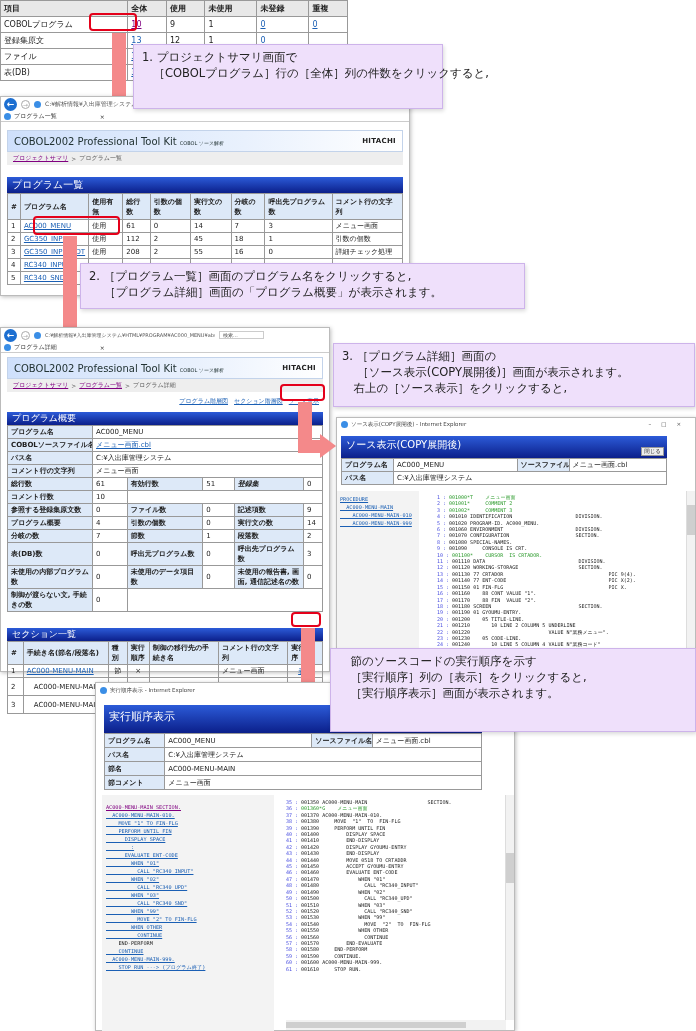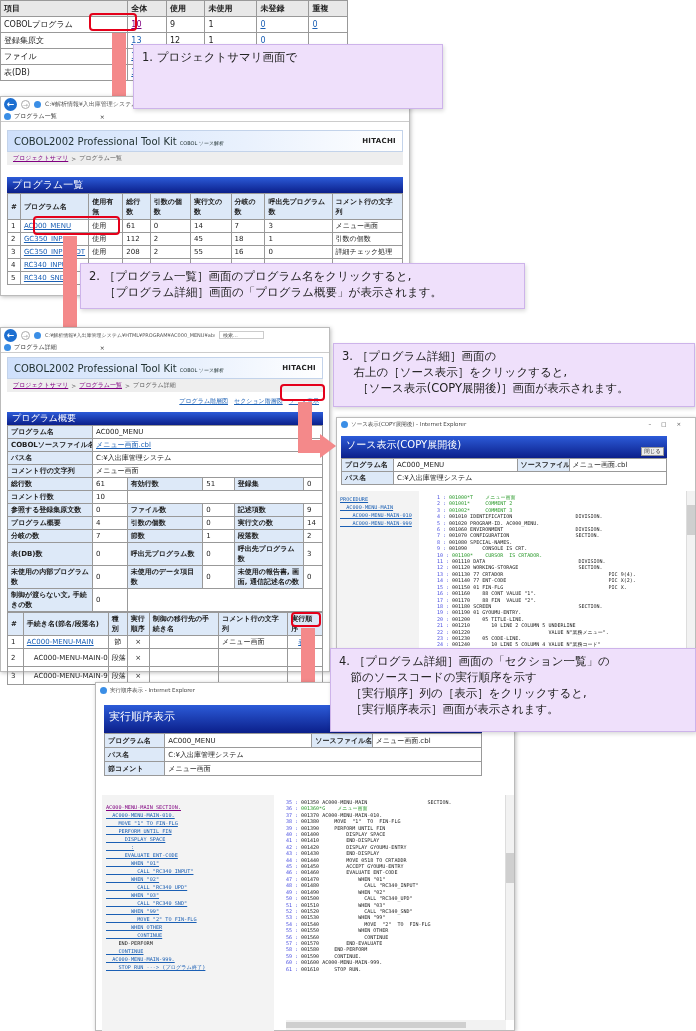--- a/index.html
+++ b/index.html
@@ -252,21 +252,21 @@
             <td class="hd">コメント行の文字列</td>
             <td colspan="5">メニュー画面</td>
           </tr>
         </tbody>
       <tbody id="ov-grid">
           <tr>
             <td class="hd" style="white-space: normal;">総行数</td>
             <td>61</td>
             <td class="hd" style="white-space: normal;">有効行数</td>
             <td>51</td>
-            <td class="hd" style="white-space: normal;">登録集</td>
+            <td class="hd" style="white-space: normal; font-style: italic;">登録集</td>
             <td>0</td>
           </tr>
           <tr>
             <td class="hd" style="white-space: normal;">コメント行数</td>
             <td>10</td>
             <td colspan="4"></td>
           </tr>
           <tr>
             <td class="hd" style="white-space: normal;">参照する登録集原文数</td>
             <td>0</td>
@@ -307,20 +307,21 @@
             <td class="hd" style="white-space: normal;">未使用の報告書, 画面, 通信記述名の数</td>
             <td>0</td>
           </tr>
           <tr>
             <td class="hd" style="white-space: normal;">制御が渡らない文, 手続きの数</td>
             <td>0</td>
             <td colspan="4"></td>
           </tr>
         </tbody>
     </table>
+    <div class="sectbar" style="height:13px;font-size:9px;margin-top:16px">セクション一覧</div>
     <table style="width:100%;table-layout:fixed">
       <colgroup>
           <col style="width:5%">
           <col style="width:27%">
           <col style="width:6%">
           <col style="width:7%">
           <col style="width:22%">
           <col style="width:22%">
           <col style="width:11%">
         </colgroup>
@@ -437,48 +438,52 @@
             <td class="hd" style="height:14px">プログラム名</td>
             <td>AC000_MENU</td>
             <td class="hd">ソースファイル名</td>
             <td>メニュー画面.cbl</td>
           </tr>
       <tr>
             <td class="hd" style="height:14px">パス名</td>
             <td colspan="3">C:¥入出庫管理システム</td>
           </tr>
       <tr>
+            <td class="hd" style="height:14px">節名</td>
+            <td colspan="3">AC000-MENU-MAIN</td>
+          </tr>
+      <tr>
             <td class="hd" style="height:14px">節コメント</td>
             <td colspan="3">メニュー画面</td>
           </tr>
     </tbody>
       </table>
   </div>
   <div style="position:absolute;left:6px;top:112px;width:172px;height:237px;background:#f3f3f3;padding:8px 4px">
     <div class="tree" id="exec-tree"><div class="vis">AC000-MENU-MAIN SECTION.</div><div class="lnk">  AC000-MENU-MAIN-010.</div><div class="lnk">    MOVE "1" TO FIN-FLG</div><div class="lnk">    PERFORM UNTIL FIN</div><div class="lnk">      DISPLAY SPACE</div><div class="lnk">        :</div><div class="lnk">      EVALUATE ENT-CODE</div><div class="lnk">        WHEN "01"</div><div class="lnk">          CALL "RC340 INPUT"</div><div class="lnk">        WHEN "02"</div><div class="lnk">          CALL "RC340 UPD"</div><div class="lnk">        WHEN "03"</div><div class="lnk">          CALL "RC340 SND"</div><div class="lnk">        WHEN "99"</div><div class="lnk">          MOVE "2" TO FIN-FLG</div><div class="lnk">        WHEN OTHER</div><div class="lnk">          CONTINUE</div><div class="">    END-PERFORM</div><div class="lnk">    CONTINUE</div><div class="lnk">  AC000-MENU-MAIN-999.</div><div class="lnk">    STOP RUN ---&gt; (プログラム終了)</div></div>
   </div>
   <div class="code" id="exec-code" style="position:absolute;left:190px;top:116px;width:210px;height:220px;overflow:hidden"><div><span class="ln">35</span><span class="ln"> : </span><span>001350 AC000-MENU-MAIN                    SECTION.</span></div><div><span class="ln">36</span><span class="ln"> : </span><span class="gr">001360*G    メニュー画面</span></div><div><span class="ln">37</span><span class="ln"> : </span><span>001370 AC000-MENU-MAIN-010.</span></div><div><span class="ln">38</span><span class="ln"> : </span><span>001380     MOVE  "1"  TO  FIN-FLG</span></div><div><span class="ln">39</span><span class="ln"> : </span><span>001390     PERFORM UNTIL FIN</span></div><div><span class="ln">40</span><span class="ln"> : </span><span>001400         DISPLAY SPACE</span></div><div><span class="ln">41</span><span class="ln"> : </span><span>001410         END-DISPLAY</span></div><div><span class="ln">42</span><span class="ln"> : </span><span>001420         DISPLAY GYOUMU-ENTRY</span></div><div><span class="ln">43</span><span class="ln"> : </span><span>001430         END-DISPLAY</span></div><div><span class="ln">44</span><span class="ln"> : </span><span>001440         MOVE 0518 TO CRTADDR</span></div><div><span class="ln">45</span><span class="ln"> : </span><span>001450         ACCEPT GYOUMU-ENTRY</span></div><div><span class="ln">46</span><span class="ln"> : </span><span>001460         EVALUATE ENT-CODE</span></div><div><span class="ln">47</span><span class="ln"> : </span><span>001470             WHEN "01"</span></div><div><span class="ln">48</span><span class="ln"> : </span><span>001480               CALL "RC340_INPUT"</span></div><div><span class="ln">49</span><span class="ln"> : </span><span>001490             WHEN "02"</span></div><div><span class="ln">50</span><span class="ln"> : </span><span>001500               CALL "RC340_UPD"</span></div><div><span class="ln">51</span><span class="ln"> : </span><span>001510             WHEN "03"</span></div><div><span class="ln">52</span><span class="ln"> : </span><span>001520               CALL "RC340_SND"</span></div><div><span class="ln">53</span><span class="ln"> : </span><span>001530             WHEN "99"</span></div><div><span class="ln">54</span><span class="ln"> : </span><span>001540               MOVE  "2"  TO  FIN-FLG</span></div><div><span class="ln">55</span><span class="ln"> : </span><span>001550             WHEN OTHER</span></div><div><span class="ln">56</span><span class="ln"> : </span><span>001560               CONTINUE</span></div><div><span class="ln">57</span><span class="ln"> : </span><span>001570         END-EVALUATE</span></div><div><span class="ln">58</span><span class="ln"> : </span><span>001580     END-PERFORM</span></div><div><span class="ln">59</span><span class="ln"> : </span><span>001590     CONTINUE.</span></div><div><span class="ln">60</span><span class="ln"> : </span><span>001600 AC000-MENU-MAIN-999.</span></div><div><span class="ln">61</span><span class="ln"> : </span><span>001610     STOP RUN.</span></div></div>
   <div class="abs scroll-v" style="right:0;top:112px;width:9px;height:225px">
     <div class="thumb" style="margin-top:58px;height:30px"></div>
   </div>
   <div class="abs" style="left:190px;bottom:0;width:220px;height:10px;background:#f2f2f2">
     <div class="thumb" style="width:180px;height:6px;margin-top:2px"></div>
   </div>
 </div>
 
 <div class="abs callout" style="left:133px;top:44px;width:310px;height:65px">
   <div>1. プロジェクトサマリ画面で</div>
+  <div>　［COBOLプログラム］行の［全体］列の件数をクリックすると,</div>
 </div>
 <div class="abs callout" style="left:80px;top:263px;width:445px;height:46px">
   <div>2. ［プログラム一覧］画面のプログラム名をクリックすると,</div>
   <div>　 ［プログラム詳細］画面の「プログラム概要」が表示されます。</div>
 </div>
 <div class="abs callout" style="left:333px;top:343px;width:362px;height:64px">
   <div>3. ［プログラム詳細］画面の</div>
+  <div>　 ［ソース表示(COPY展開後)］画面が表示されます。</div>
   <div>　右上の［ソース表示］をクリックすると,</div>
-  <div>　 ［ソース表示(COPY展開後)］画面が表示されます。</div>
 </div>
 <div class="abs callout" style="left:330px;top:648px;width:366px;height:84px">
-  <div>4. ［プログラム詳細］画面の「セクション一覧」の</div>
   <div>　節のソースコードの実行順序を示す</div>
   <div>　［実行順序］列の［表示］をクリックすると,</div>
   <div>　［実行順序表示］画面が表示されます。</div>
 </div>
 
 </body></html>

